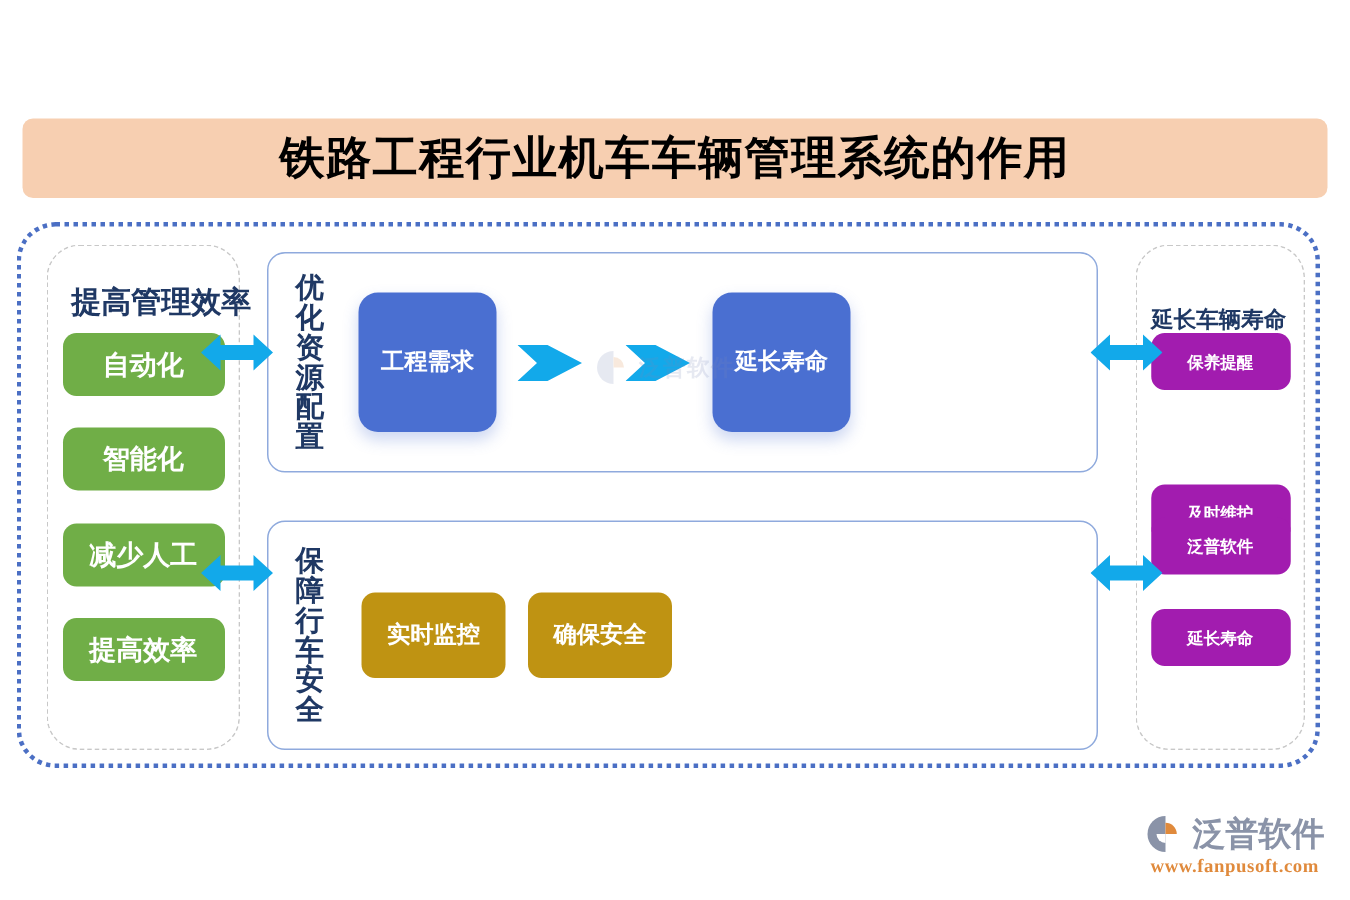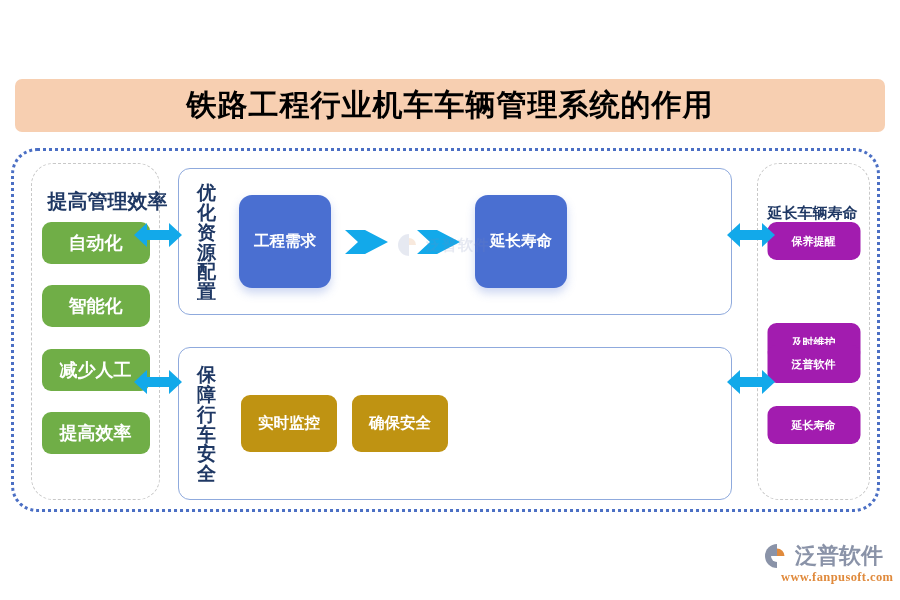--- a/index.html
+++ b/index.html
@@ -172,21 +172,21 @@
     left: 762px; top: 541px;
     width: 128px; height: 48px;
   }
   .logo-top { display: flex; align-items: center; height: 30px; }
   .logo-name {
     font-size: 22px; font-weight: bold; color: #8a93a8;
     letter-spacing: 0px; margin-left: 3px;
   }
   .logo-url {
     font-size: 12.5px; font-weight: bold; color: #e08a3c;
-    letter-spacing: 0.4px; margin-top: -1px; margin-left: 19px;
+    letter-spacing: 0.4px; margin-top: -1px; margin-left: 5px;
     font-family: "Liberation Serif", "DejaVu Serif", serif;
   }
 </style>
 </head>
 <body>
 
 <div class="stage">
 
   <div class="title-banner">
     <div class="title-text">铁路工程行业机车车辆管理系统的作用</div>

